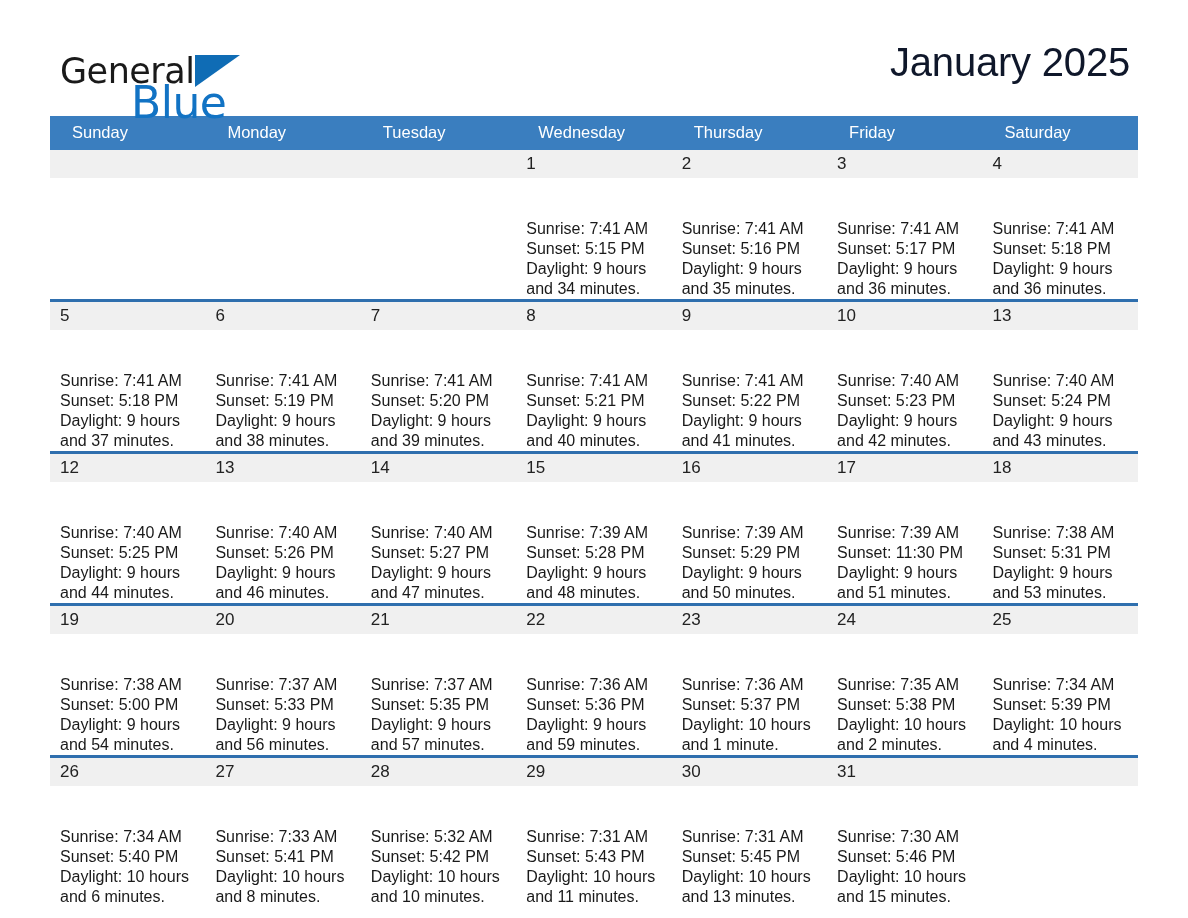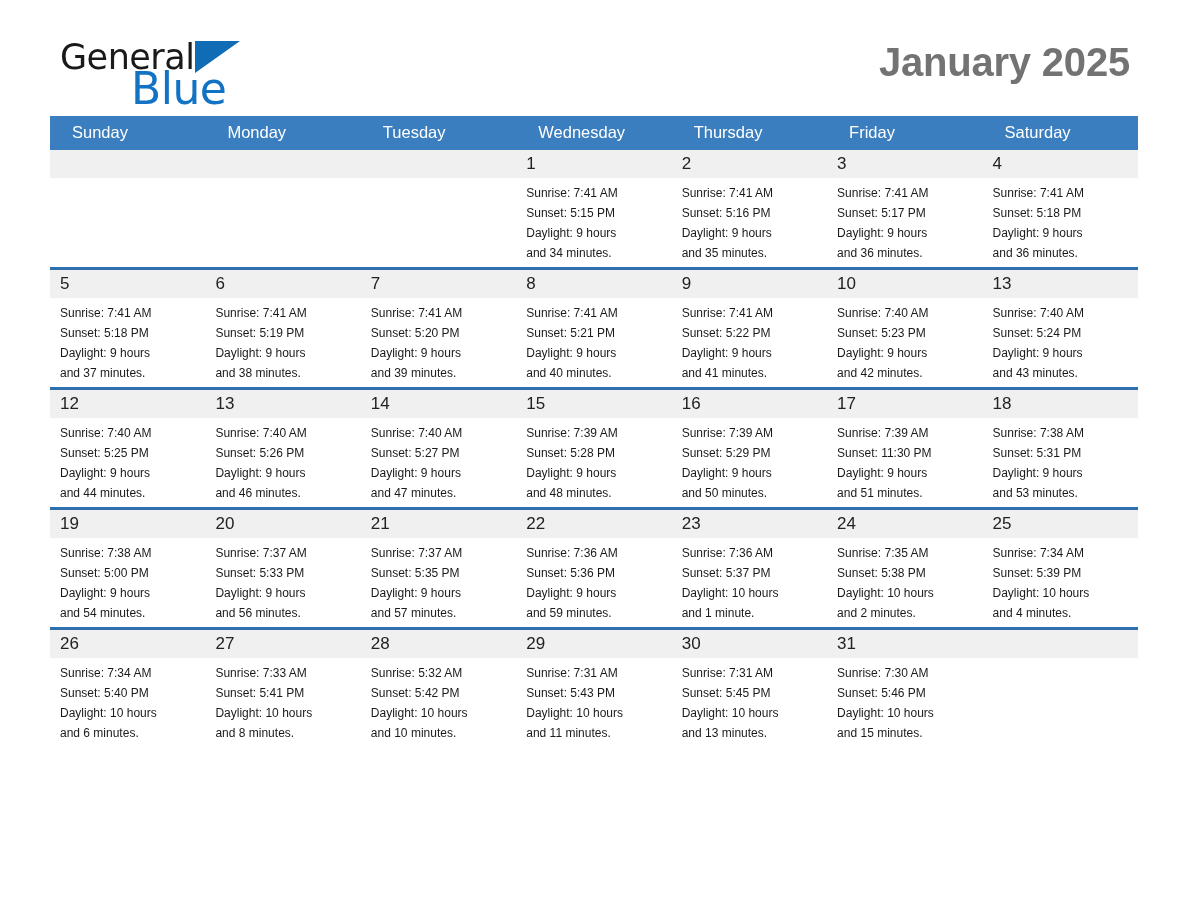--- a/index.html
+++ b/index.html
@@ -25,21 +25,21 @@
   
   .header {
     position: relative;
     height: 112px;
     padding-top: 38px;
     box-sizing: border-box;
   }
   .logo {
     position: absolute;
     left: 10px;
-    top: 38px;
+    top: 52px;
     line-height: 1;
     user-select: none;
   }
   .logo-row1 {
     display: flex;
     align-items: flex-end;
     height: 38px;
   }
   .logo-general {
     font-size: 35px;
@@ -69,22 +69,22 @@
     font-weight: 400;
     line-height: 38px;
   }
 
   .title-block {
     text-align: right;
     padding-right: 8px;
   }
   .title {
     font-size: 40px;
-    font-weight: 700;
-    color: #737373;
+    font-weight: 400;
+    color: #0f172a;
     line-height: 48px;
     letter-spacing: -0.2px;
   }
   .subtitle {
     font-size: 22px;
     font-weight: 400;
     color: #111111;
     line-height: 30px;
     margin-top: 4px;
     letter-spacing: -0.1px;
@@ -125,23 +125,24 @@
     padding: 4px 0 5px 10px;
     line-height: 19px;
     min-height: 19px;
   }
   .daynum.empty {
     color: transparent;
   }
   td.empty-cell .detail { visibility: hidden; }
   .detail {
     padding: 5px 8px 0 10px;
-    font-size: 12px;
+    font-size: 16px;
     line-height: 20px;
     color: #1a1a1a;
+    margin-top: 36px;
   }
   .detail div { white-space: nowrap; }
 </style>
 </head>
 <body>
 
 <div class="page">
 
   <div class="header">
 

